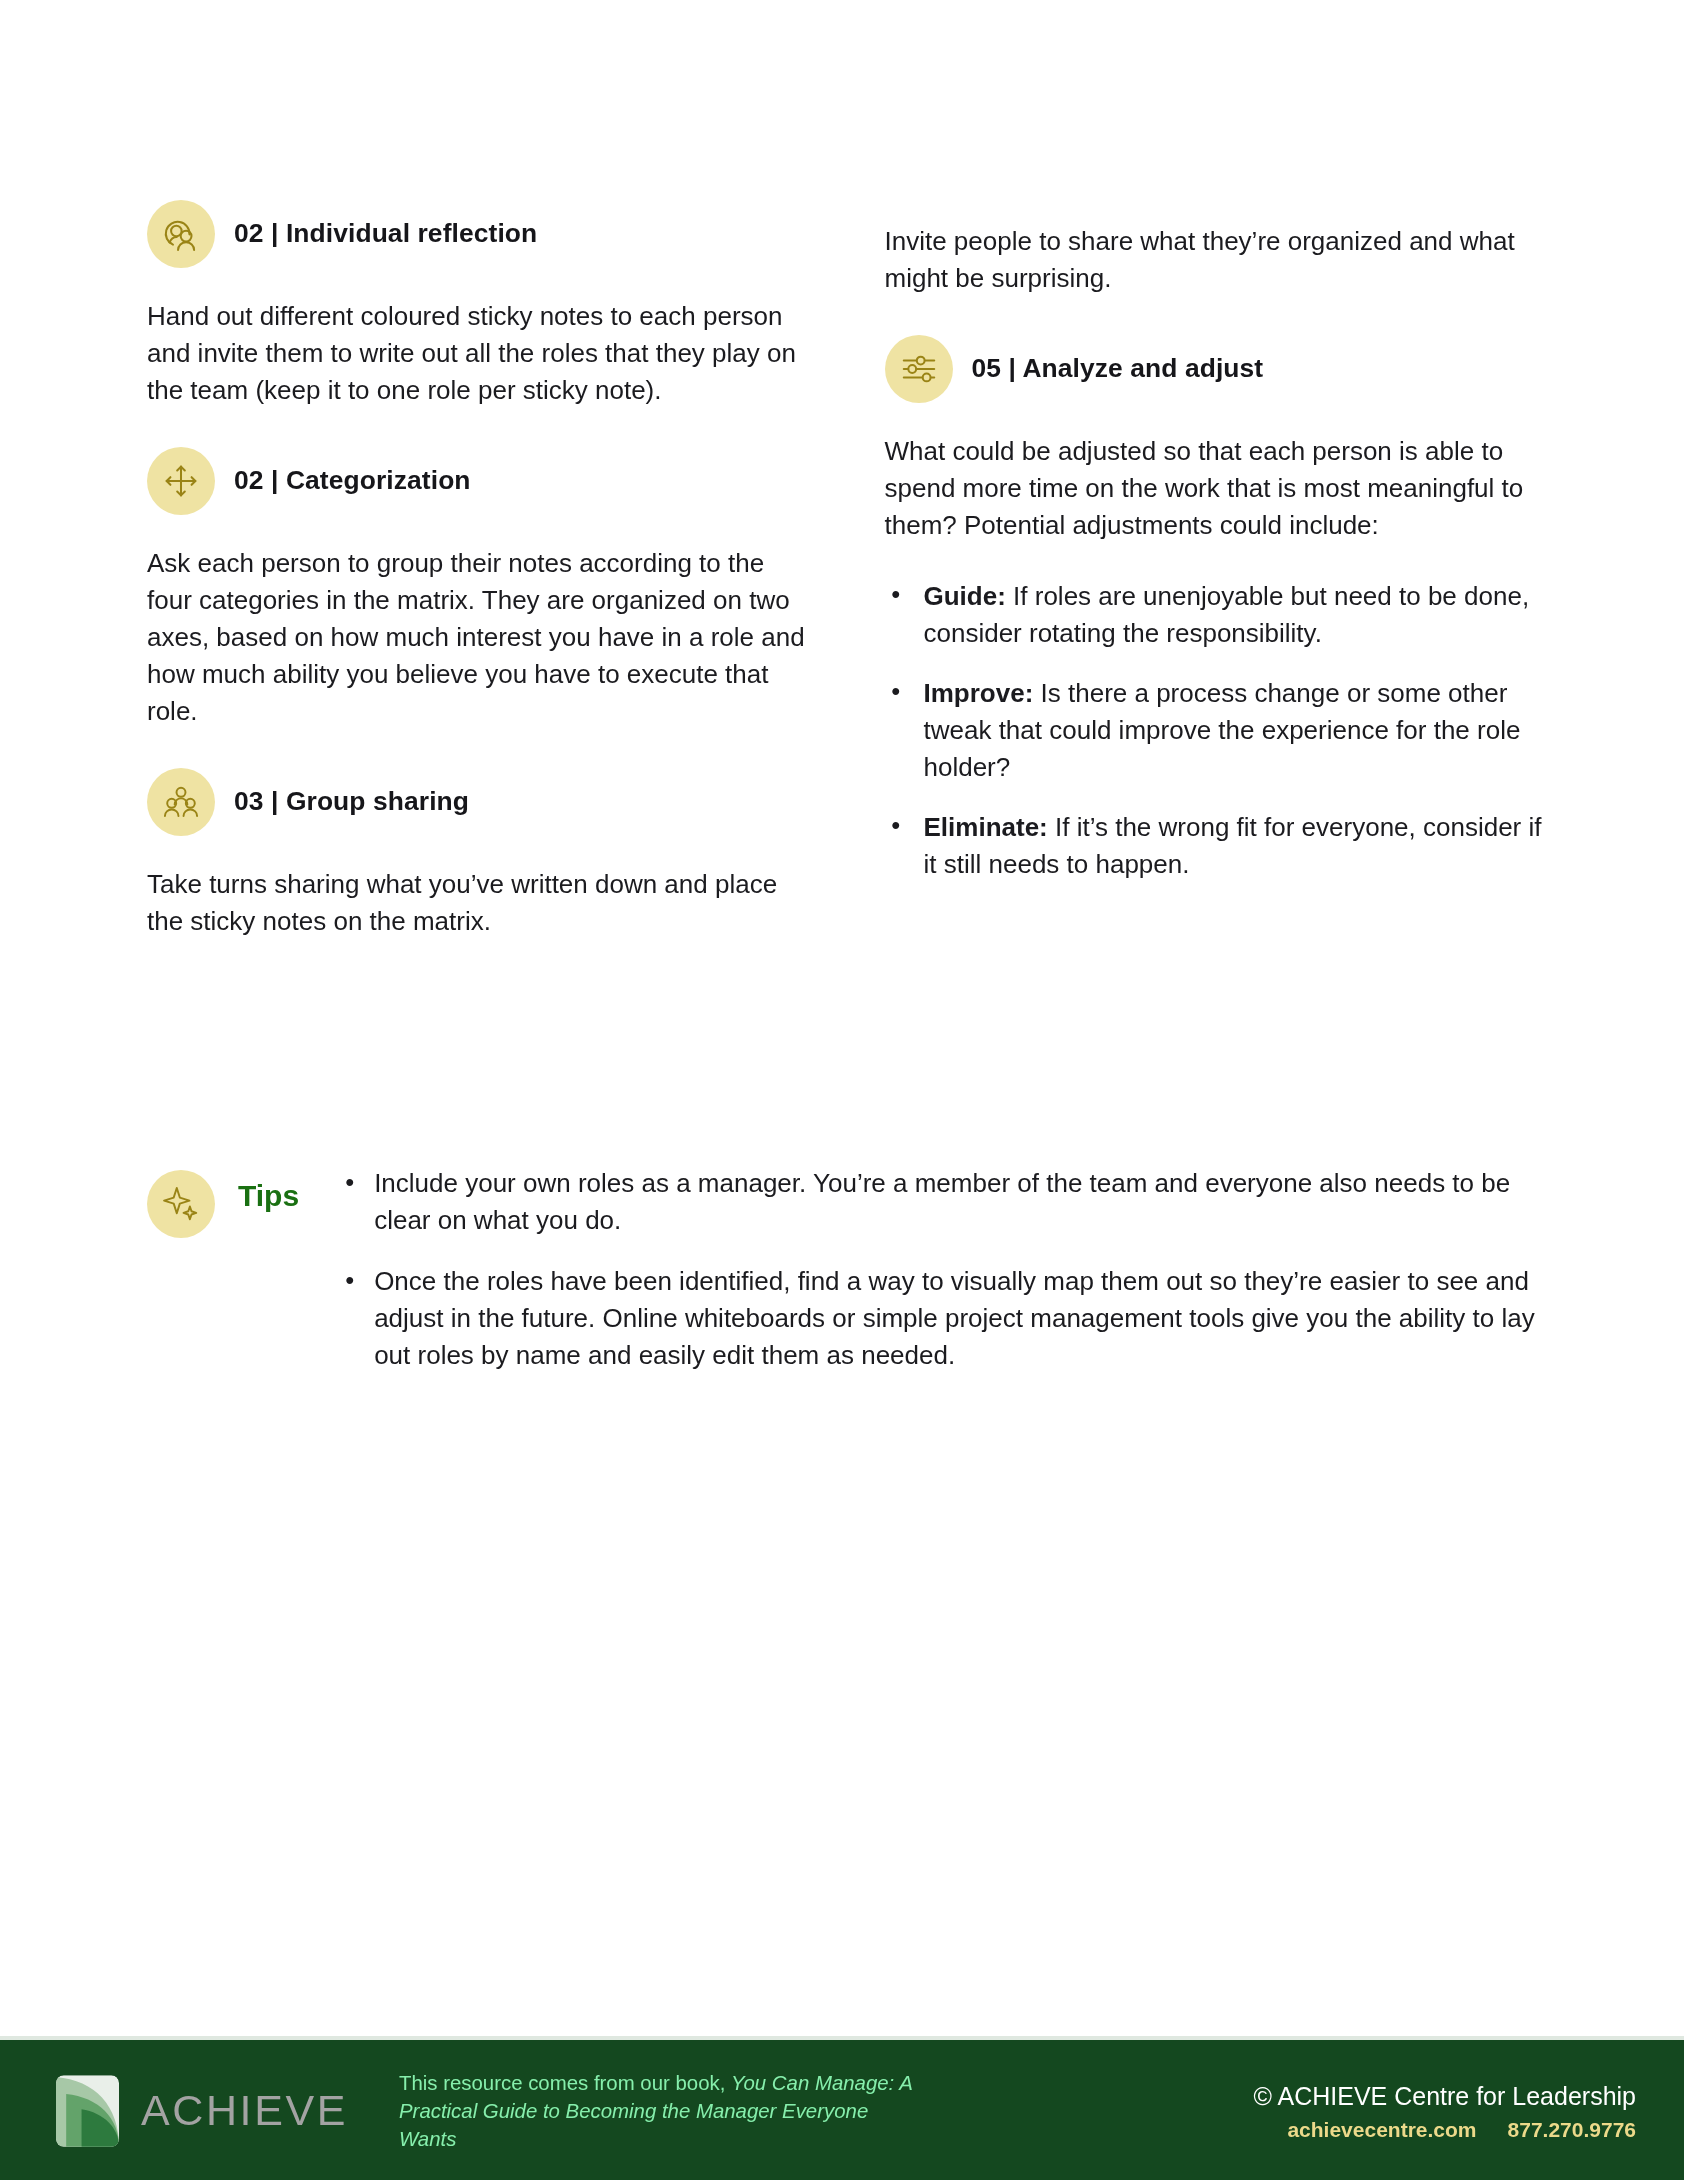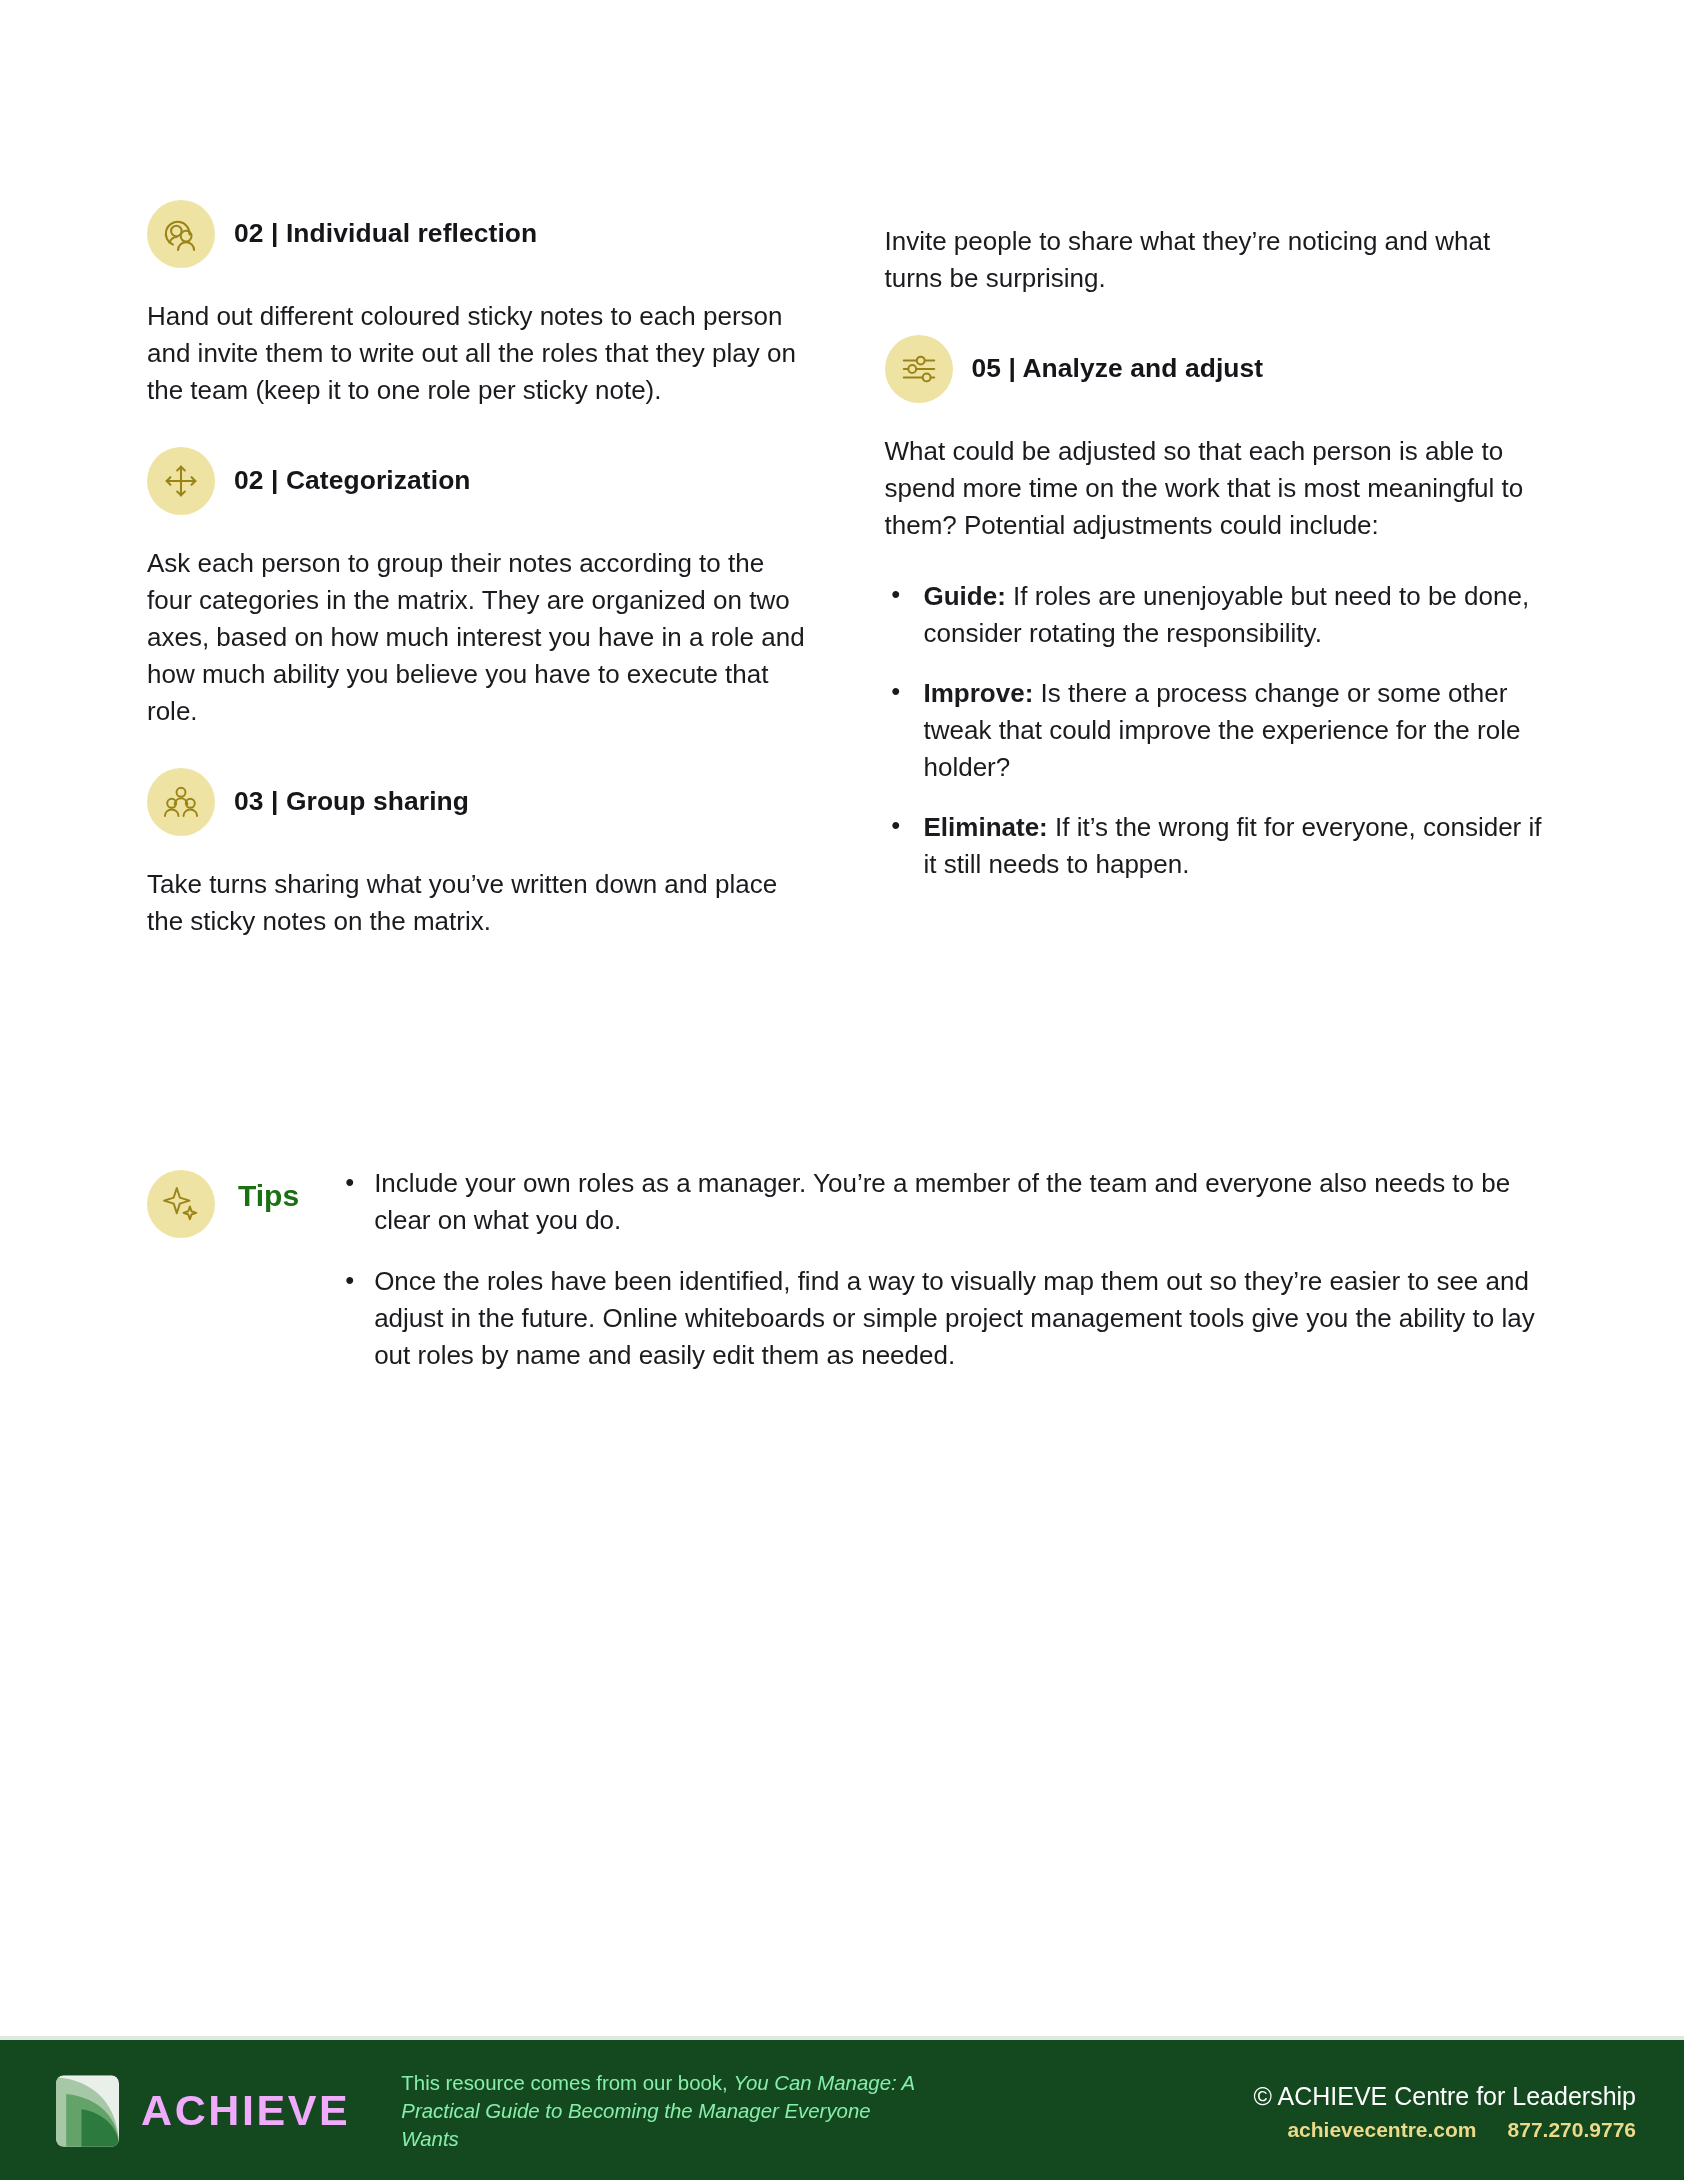--- a/index.html
+++ b/index.html
@@ -181,22 +181,22 @@
   }
   .brand-mark {
     width: 63px;
     height: 72px;
     border-radius: 7.7px;
     overflow: hidden;
     display: block;
   }
   .brand-name {
     font-size: 43px;
-    font-weight: bold;
-    color: #f0abfc;
+    font-weight: normal;
+    color: #a3a3a3;
     letter-spacing: 2.6px;
   }
 
   .book-note {
     flex: 0 0 auto;
     margin-left: 51px;
     font-size: 20.4px;
     line-height: 28px;
     color: #86efac;
     width: 528px;
@@ -286,21 +286,21 @@
             <div class="step-title">03 | Group sharing</div>
           </div>
           <div class="step-body">Take turns sharing what you’ve written down and place the sticky notes on the matrix.</div>
         </div>
 
       </div>
 
       <div class="col-right">
 
         <div class="step">
-          <div class="step-body">Invite people to share what they’re noticing and what turns be surprising.</div>
+          <div class="step-body">Invite people to share what they’re organized and what might be surprising.</div>
         </div>
 
         <div class="step">
           <div class="step-head">
             <div class="badge">
               <svg width="44" height="44" viewBox="0 0 52 52" fill="none" stroke="#9a8416" stroke-width="2.4" stroke-linecap="round" stroke-linejoin="round">
                 <line x1="8" y1="16" x2="44" y2="16"></line>
                 <line x1="8" y1="26" x2="44" y2="26"></line>
                 <line x1="8" y1="36" x2="44" y2="36"></line>
                 <circle cx="28" cy="16" r="4.6" fill="#efe3a3"></circle>

